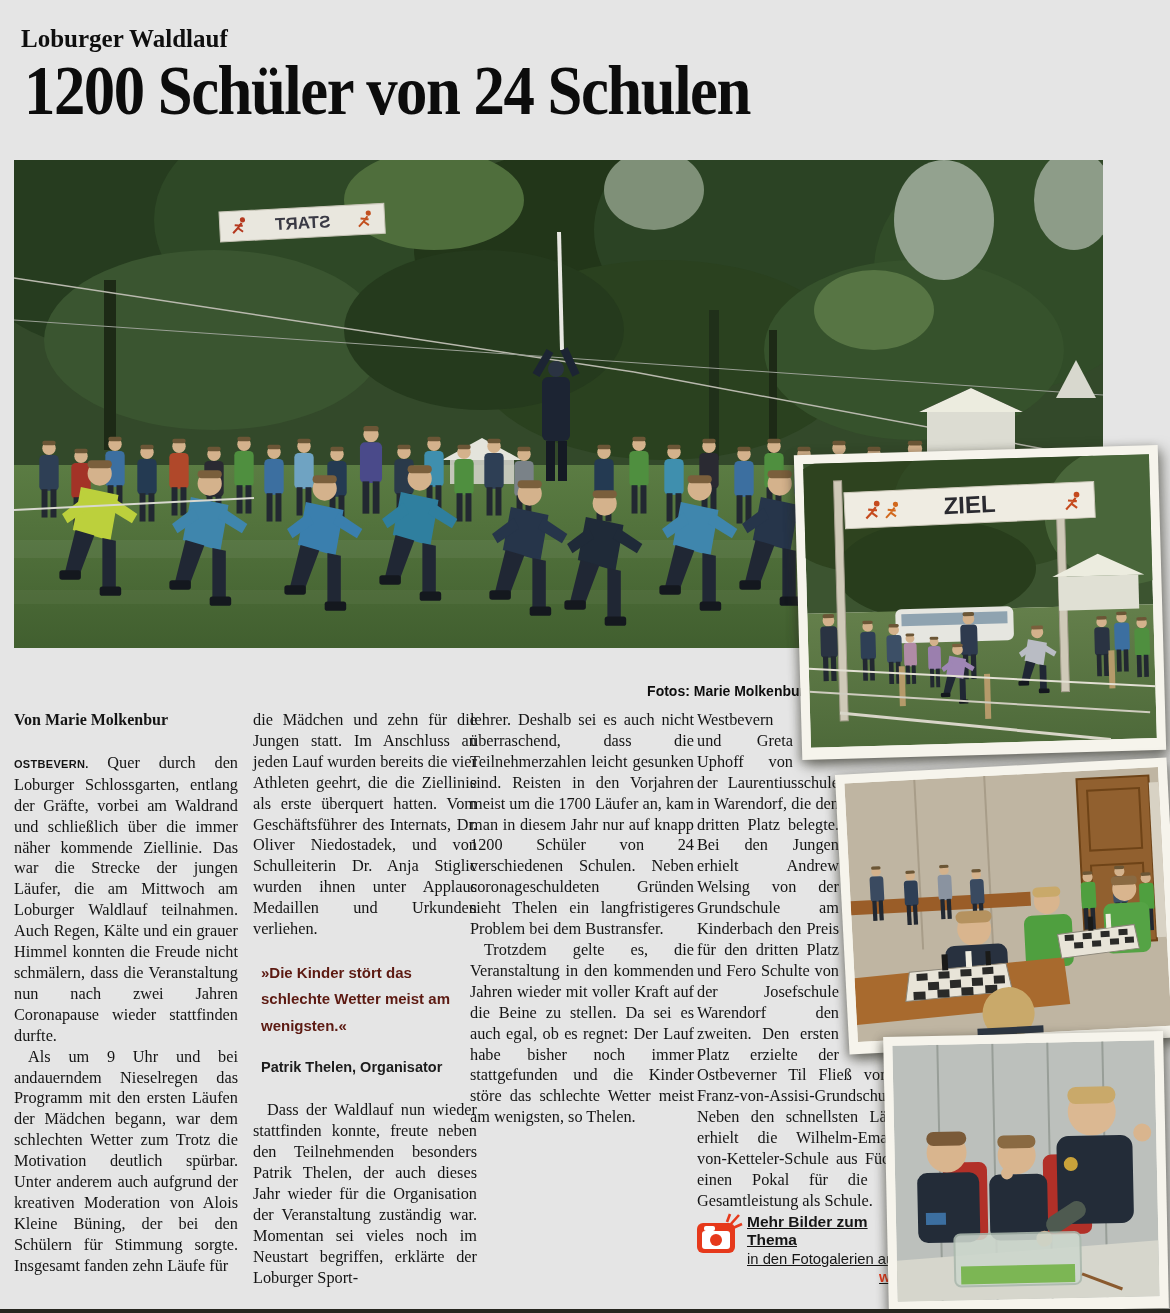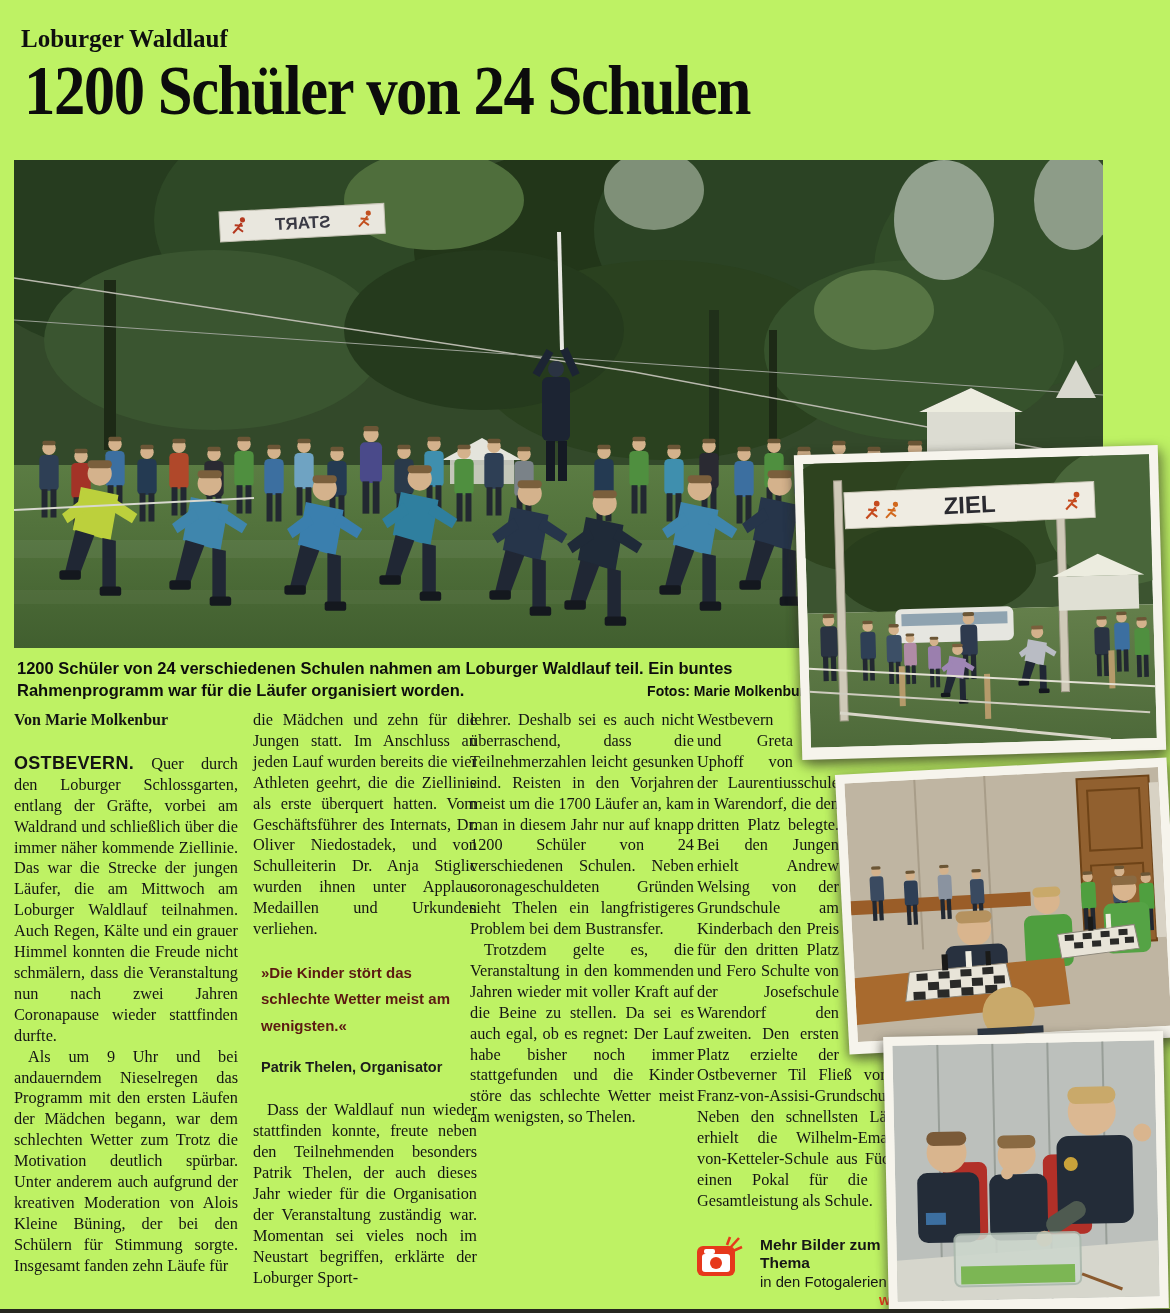--- a/index.html
+++ b/index.html
@@ -1,37 +1,37 @@
 <!DOCTYPE html>
 <html lang="de"><head>
 <meta charset="utf-8">
 <style>
   html,body{margin:0;padding:0;}
-  .page{position:relative;width:1170px;height:1313px;background:#bef264;overflow:hidden;
+  .page{position:relative;width:1170px;height:1313px;background:#e5e5e5;overflow:hidden;
         font-family:"Liberation Serif",serif;color:#141414;}
   .kicker{position:absolute;left:21px;top:25px;font-size:25px;font-weight:bold;color:#0f0f0f;}
   .headline{position:absolute;left:24px;top:50px;font-size:64px;font-weight:bold;color:#0c0c0c;
         letter-spacing:-1.5px;transform:scale(.98,1.1);transform-origin:left top;white-space:nowrap;}
   .main-photo{position:absolute;left:14px;top:160px;width:1089px;height:488px;background:#33492a;}
   .caption{position:absolute;left:17px;top:657px;width:788px;font-family:"Liberation Sans",sans-serif;
         font-weight:bold;font-size:16.5px;line-height:22px;color:#0d0d0d;}
   .credit{position:absolute;right:0;top:23px;font-size:14px;font-weight:bold;}
   .col{position:absolute;top:710px;width:224px;font-size:16.3px;line-height:20.9px;
         text-align:justify;hyphens:auto;}
   .col p{margin:0;}
   .byline{font-weight:bold;font-size:16px;text-align:left;margin-bottom:22px;}
-  .lead{font-family:"Liberation Sans",sans-serif;font-weight:bold;font-size:18px;letter-spacing:.3px;}
+  .lead{font-family:"Liberation Sans",sans-serif;font-weight:bold;font-size:11px;letter-spacing:.3px;}
   .indent{text-indent:14px;}
   .pq{margin:20px 0 18px 8px;font-family:"Liberation Sans",sans-serif;font-weight:bold;
         font-size:15px;line-height:26.5px;text-align:left;}
   .pq-attr{margin:10px 0 0 8px;font-family:"Liberation Sans",sans-serif;font-size:14.5px;
         color:#1c1c1c;text-align:left;font-weight:bold;}
   .sp1{float:right;width:128px;height:48px;}
   .sp2{float:right;clear:right;width:82px;height:292px;}
-  .promo{margin-top:24px;display:flex;gap:17px;text-align:left;font-family:"Liberation Sans",sans-serif;}
+  .promo{margin-top:1px;display:flex;gap:4px;text-align:left;font-family:"Liberation Sans",sans-serif;text-decoration:underline;}
   .promo-icon{flex:none;width:46px;height:42px;}
   .promo-text{font-size:14.8px;line-height:18.5px;color:#161616;}
   .promo-title{font-weight:bold;font-size:15.5px;}
   .promo-link{font-weight:bold;text-align:right;}
   .polaroid{position:absolute;background:#f6f4ec;padding:9px 9px 12px;
         box-shadow:4px 6px 14px rgba(45,45,35,.55),-3px 3px 10px rgba(45,45,35,.38);}
   .polaroid svg{display:block;}
   #ziel{left:798px;top:450px;transform:rotate(-1.6deg);}
   #chess{left:842px;top:766px;transform:rotate(-3deg);}
   #boxphoto{left:886px;top:1034px;transform:rotate(-1.2deg);}
@@ -183,21 +183,20 @@
         <use href="#run" x="800" y="320" width="86" height="140" style="color:#3a7fae"></use>
         <use href="#run" x="870" y="315" width="86" height="140" style="color:#1f2a38"></use>
         <use href="#run" x="950" y="325" width="86" height="140" style="color:#3f86ad"></use>
         <use href="#run" x="1015" y="310" width="86" height="140" style="color:#4f8f3f"></use>
       </g>
       <line x1="0" y1="350" x2="240" y2="338" stroke="#d8d8cf" stroke-width="2"></line>
     </svg>
   </div>
 
   <div class="caption">
-    <span>1200 Schüler von 24 verschiedenen Schulen nahmen am Loburger Waldlauf teil. Ein buntes Rahmenprogramm war für die Läufer organisiert worden.</span>
     <span class="credit">Fotos: Marie Molkenbur</span>
   </div>
 
   <div class="col" style="left:14px">
     <div class="byline">Von Marie Molkenbur</div>
     <p><span class="lead">OSTBEVERN.</span>
       <span>Quer durch den Loburger Schlossgarten, entlang der Gräfte, vorbei am Waldrand und schließlich über die immer näher kommende Ziellinie. Das war die Strecke der jungen Läufer, die am Mittwoch am Loburger Waldlauf teilnahmen. Auch Regen, Kälte und ein grauer Himmel konnten die Freude nicht schmälern, dass die Veranstaltung nun nach zwei Jahren Coronapause wieder stattfinden durfte.</span></p>
     <p class="indent">Als um 9 Uhr und bei andauerndem Nieselregen das Programm mit den ersten Läufen der Mädchen begann, war dem schlechten Wetter zum Trotz die Motivation deutlich spürbar. Unter anderem auch aufgrund der kreativen Moderation von Alois Kleine Büning, der bei den Schülern für Stimmung sorgte. Insgesamt fanden zehn Läufe für</p>
   </div>
 

